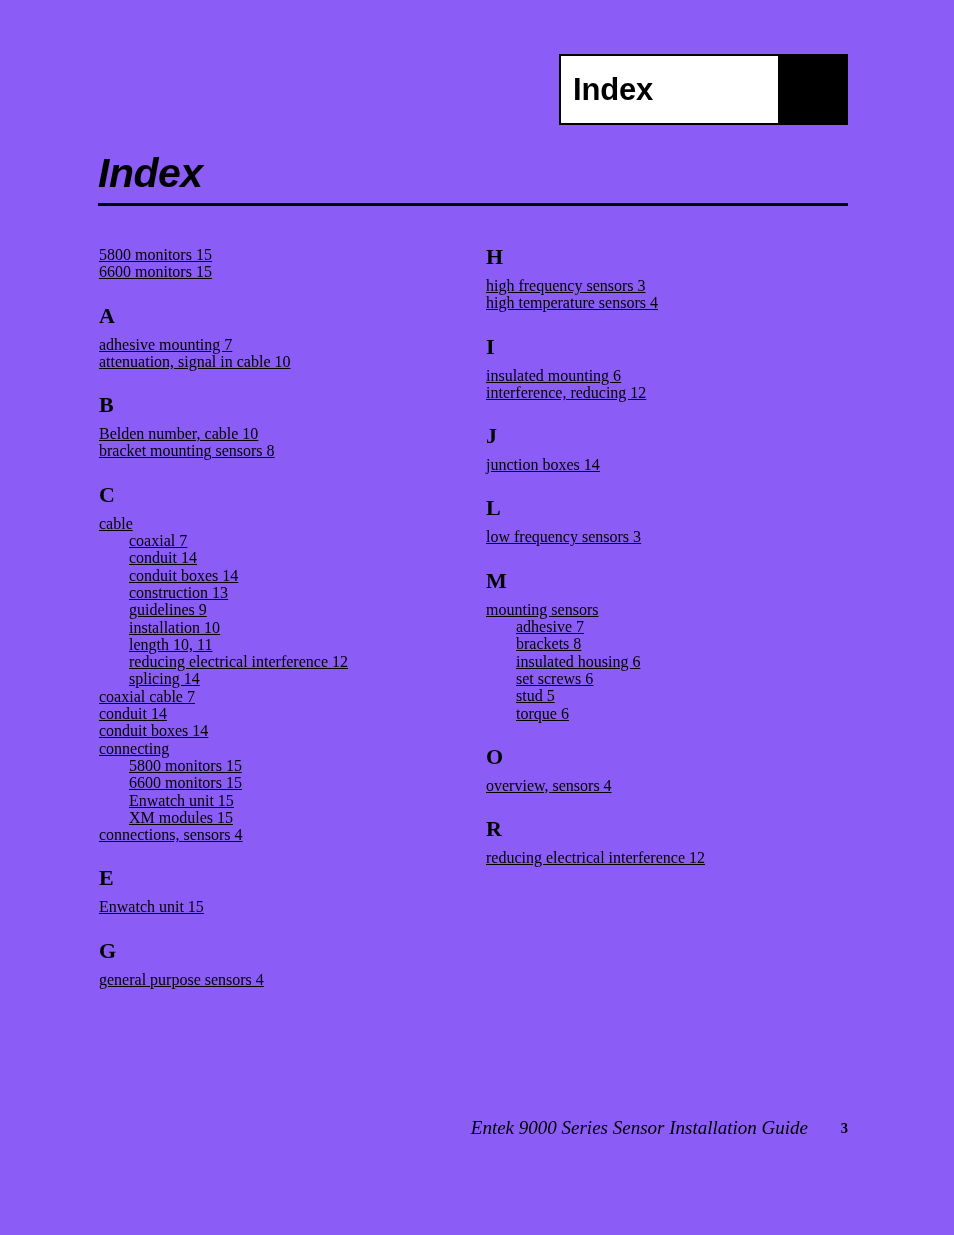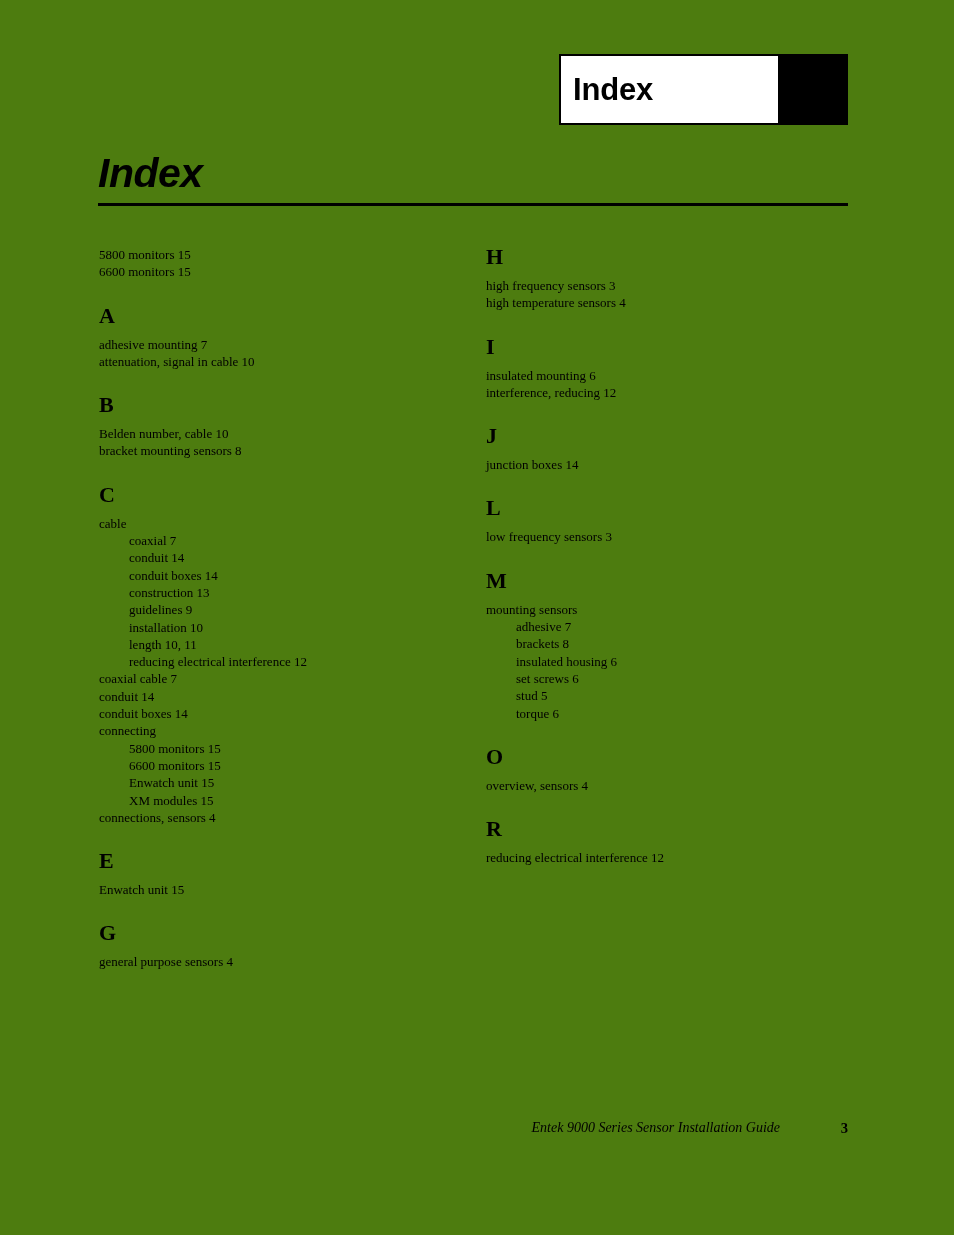--- a/index.html
+++ b/index.html
@@ -8,21 +8,21 @@
     background: #ffffff;
   }
   body {
     font-family: "Liberation Serif", "DejaVu Serif", serif;
     color: #000000;
   }
   .page {
     position: relative;
     width: 954px;
     height: 1235px;
-    background: #4d7c0f;
+    background: #8b5cf6;
     overflow: hidden;
   }
 
   
   .running-header {
     position: absolute;
     left: 559px;
     top: 54px;
     width: 289px;
     height: 71px;
@@ -88,42 +88,43 @@
   .section-letter {
     font-family: "Liberation Serif", "DejaVu Serif", serif;
     font-weight: bold;
     font-size: 22px;
     line-height: 1;
     margin: 0 0 9px 0;
   }
   .section + .section { margin-top: 24px; }
 
   .entry {
-    font-size: 13px;
+    font-size: 16px;
     line-height: 17.3px;
     white-space: nowrap;
+    text-decoration: underline;
   }
   .entry.sub {
     padding-left: 30px;
   }
 
   
   .footer {
     position: absolute;
     left: 98px;
     top: 1117px;
     width: 750px;
     height: 22px;
   }
   .footer-title {
     position: absolute;
-    right: 68px;
+    right: 40px;
     top: 0;
     font-style: italic;
-    font-size: 14px;
+    font-size: 19px;
     line-height: 22px;
     white-space: nowrap;
   }
   .footer-page {
     position: absolute;
     right: 0;
     top: 0;
     font-weight: bold;
     font-size: 14.6px;
     line-height: 22px;
@@ -162,20 +163,21 @@
           <div class="section-letter">C</div>
           <div class="entry">cable</div>
           <div class="entry sub">coaxial 7</div>
           <div class="entry sub">conduit 14</div>
           <div class="entry sub">conduit boxes 14</div>
           <div class="entry sub">construction 13</div>
           <div class="entry sub">guidelines 9</div>
           <div class="entry sub">installation 10</div>
           <div class="entry sub">length 10, 11</div>
           <div class="entry sub">reducing electrical interference 12</div>
+          <div class="entry sub">splicing 14</div>
           <div class="entry">coaxial cable 7</div>
           <div class="entry">conduit 14</div>
           <div class="entry">conduit boxes 14</div>
           <div class="entry">connecting</div>
           <div class="entry sub">5800 monitors 15</div>
           <div class="entry sub">6600 monitors 15</div>
           <div class="entry sub">Enwatch unit 15</div>
           <div class="entry sub">XM modules 15</div>
           <div class="entry">connections, sensors 4</div>
         </div>

